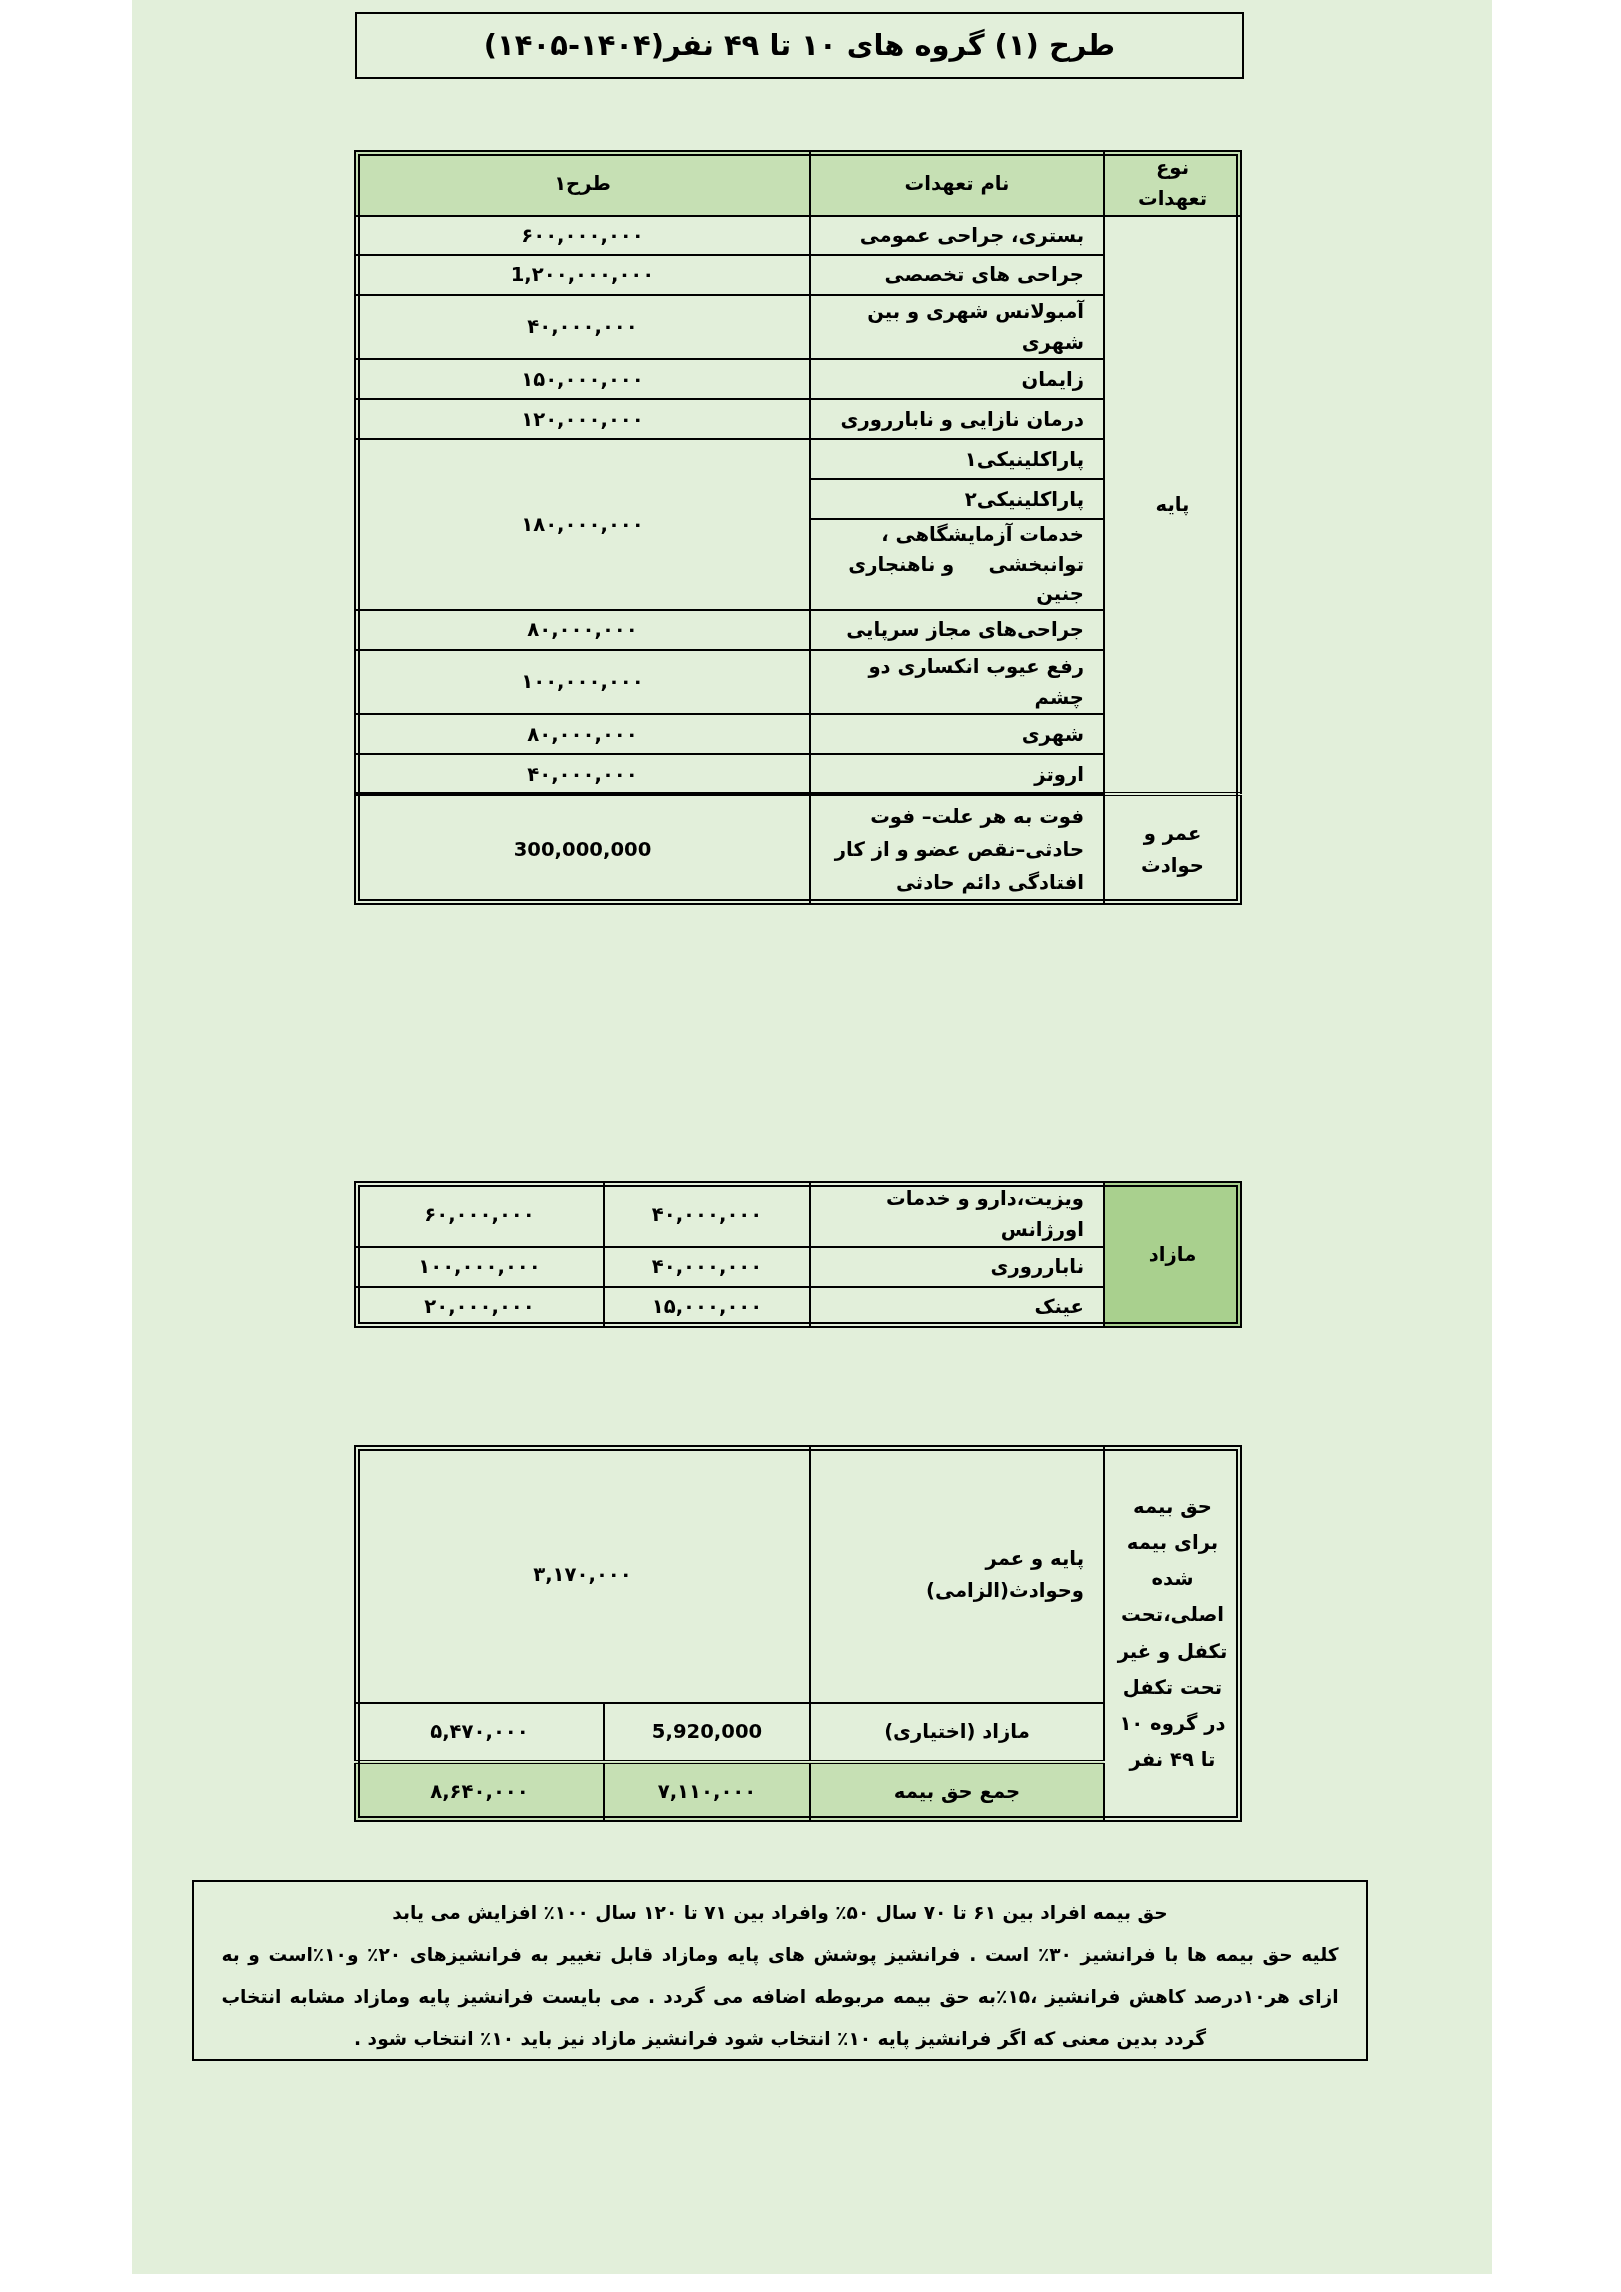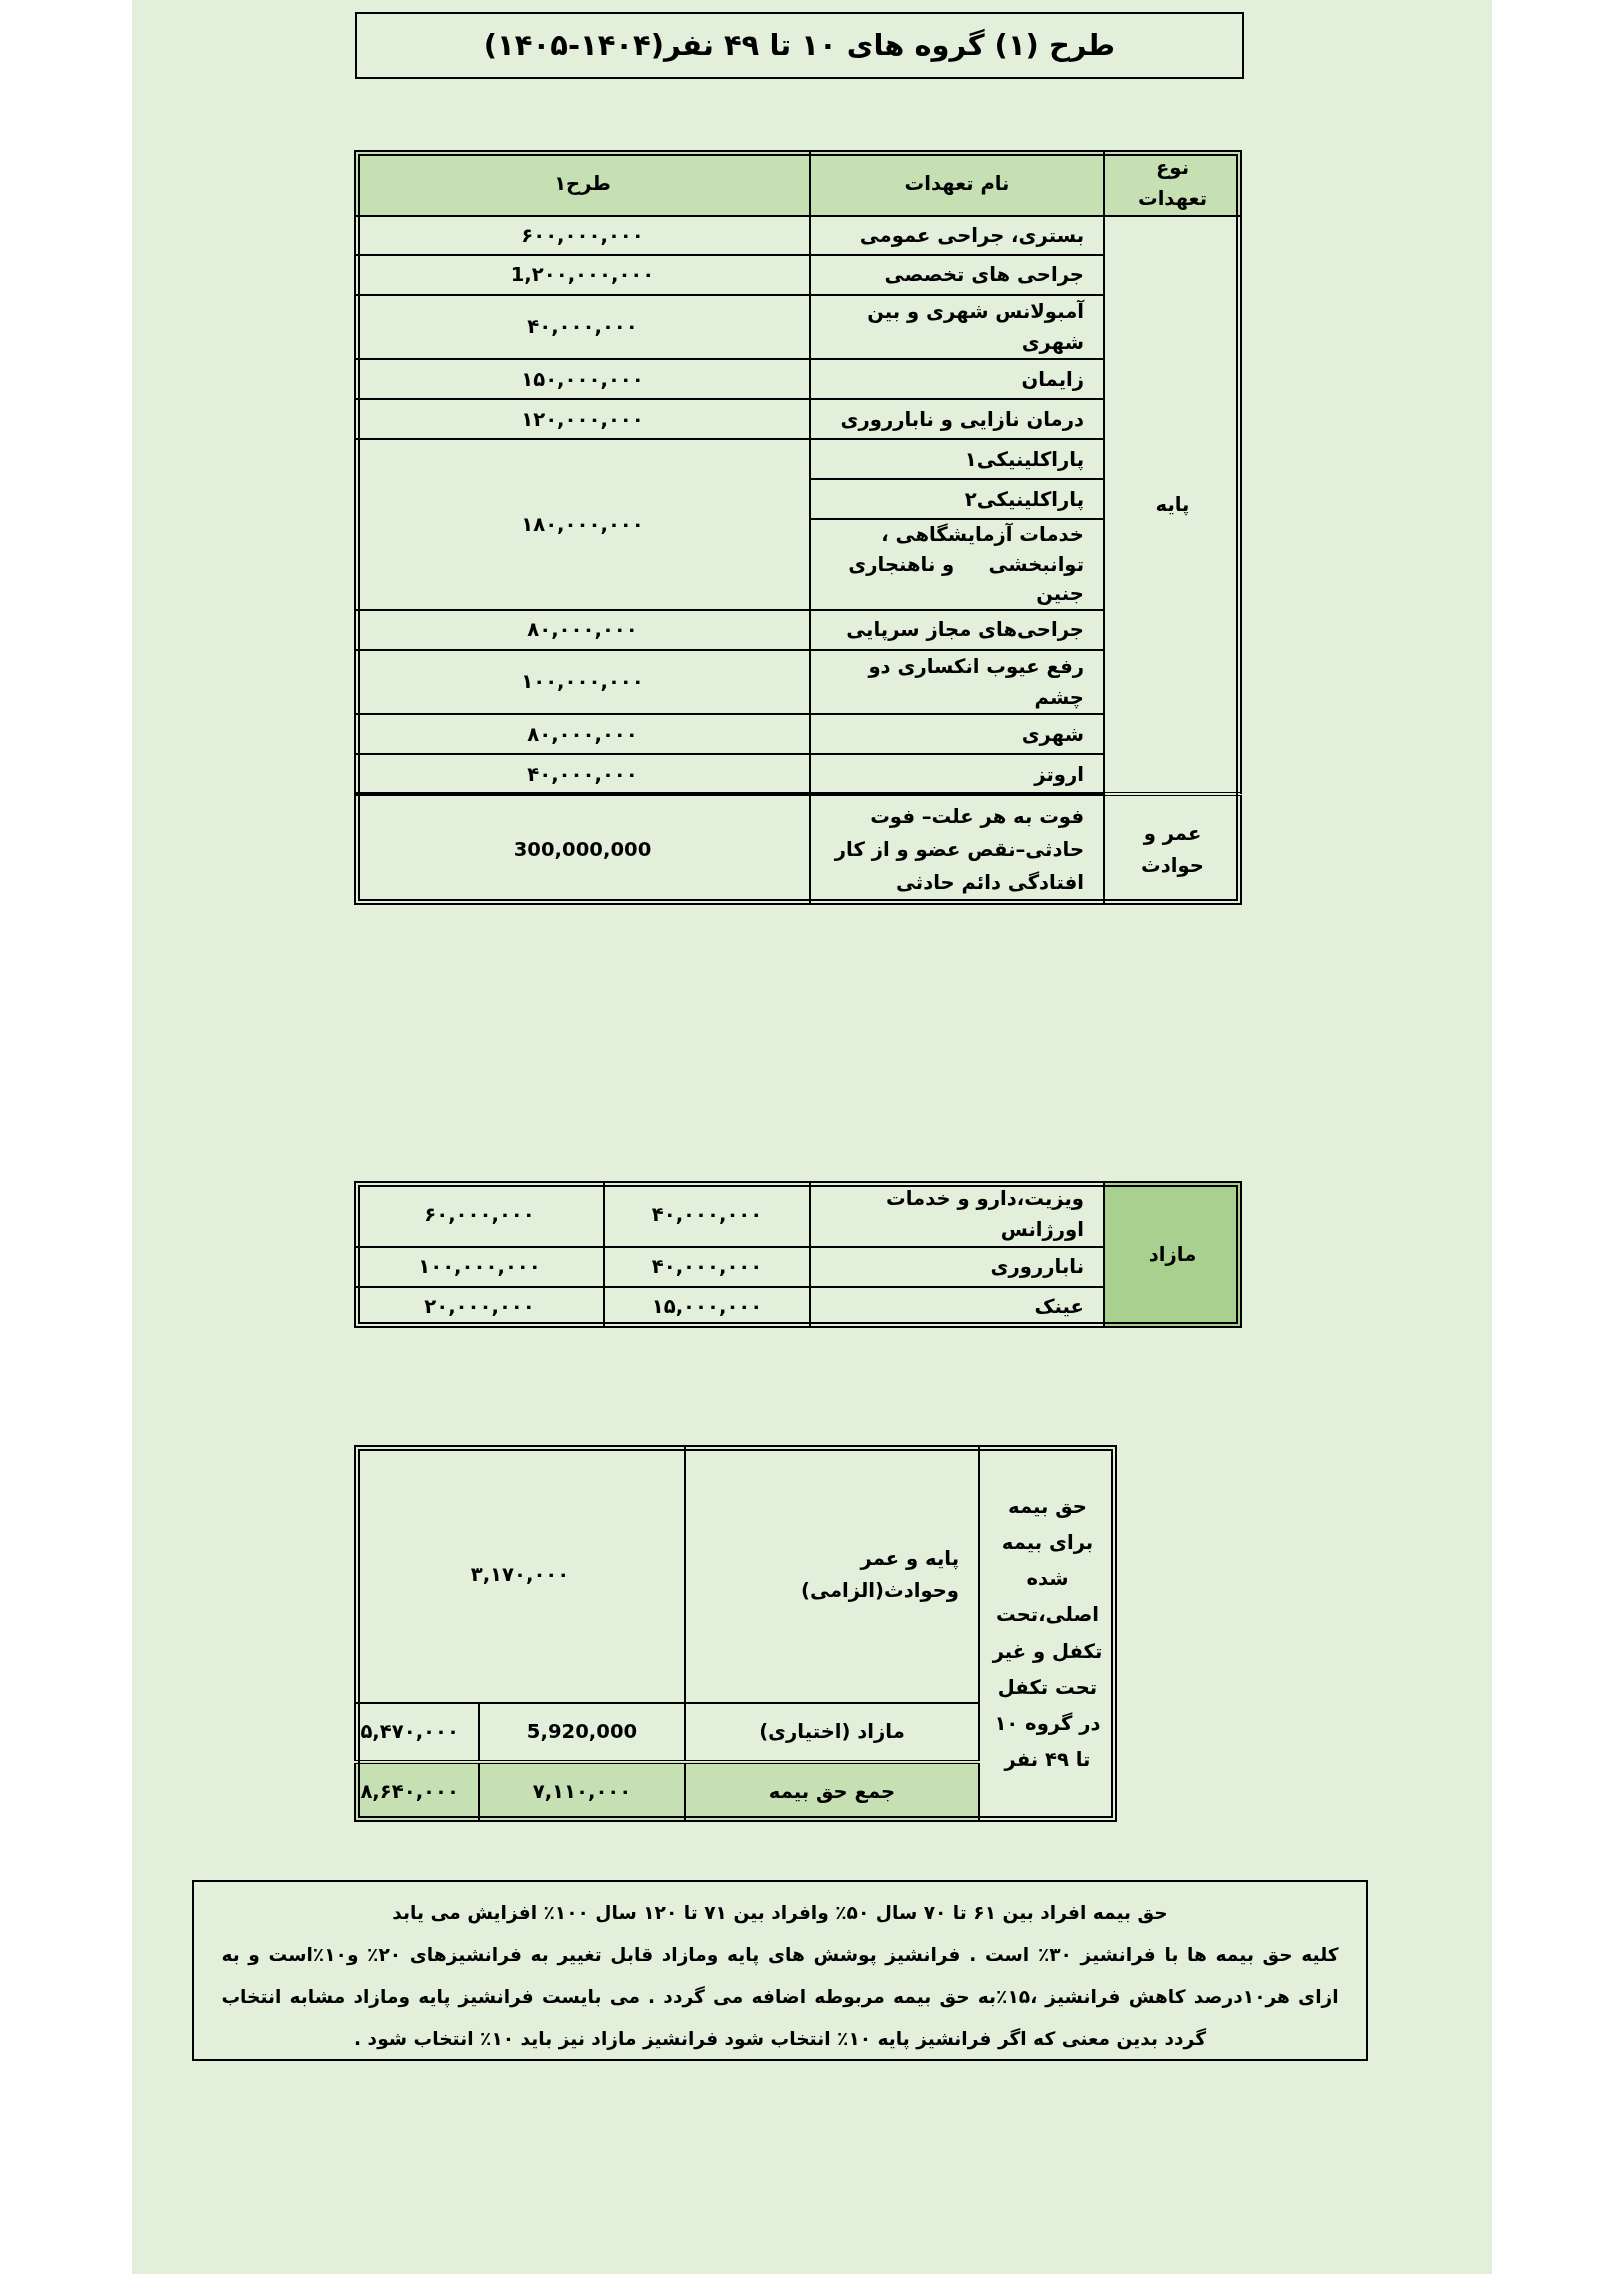--- a/index.html
+++ b/index.html
@@ -28,21 +28,21 @@
     }
     table.grid th { background: #c6e0b4; text-align: center; }
     .lab { text-align: right; }
     .val { text-align: center; }
     .cat { text-align: center; margin-top: 21px; }
     .strong-green { background: #a9d08e !important; }
     .total-green { background: #c6e0b4 !important; text-align: center; }
     .thin td { border-width: 2px; }
     #t1 { left: 354px; top: 150px; width: 888px; }
     #t2 { left: 354px; top: 1181px; width: 888px; }
-    #t3 { left: 354px; top: 1445px; width: 763px; }
+    #t3 { left: 354px; top: 1445px; width: 888px; }
     .notes {
       position: absolute; left: 192px; top: 1880px; width: 1176px; height: 181px;
       border: 2.9px solid #000; box-sizing: border-box; direction: rtl;
       padding: 9.8px 27.4px 0 27.4px; text-align: center;
       font-weight: bold; font-size: 18.6px; line-height: 42px;
     }
     .notes p { margin: 0; }
     .notes .n-first { text-align: center; }
     .notes .n-body { text-align: justify; text-align-last: center; }
   </style>

